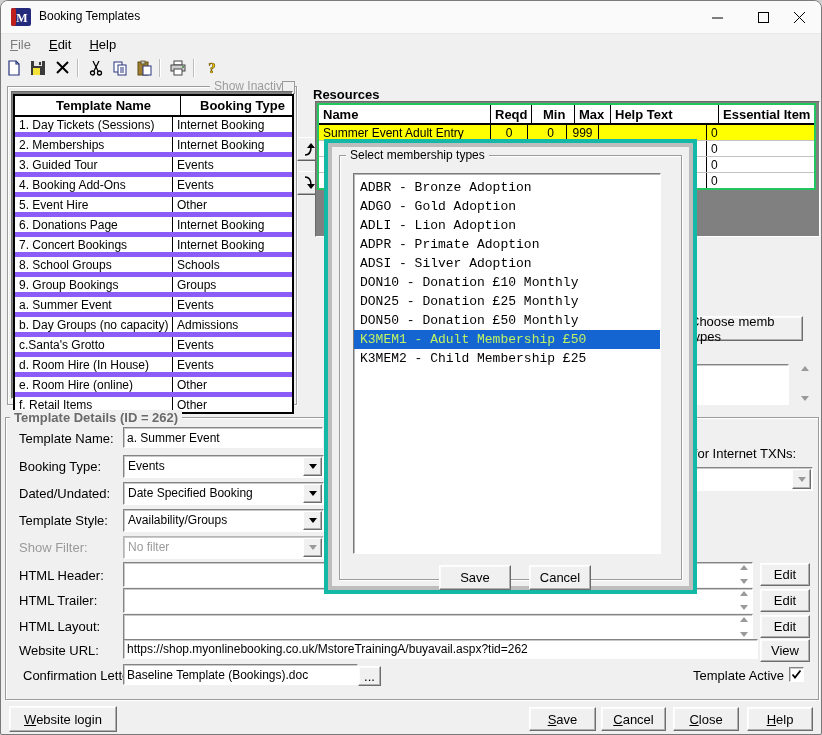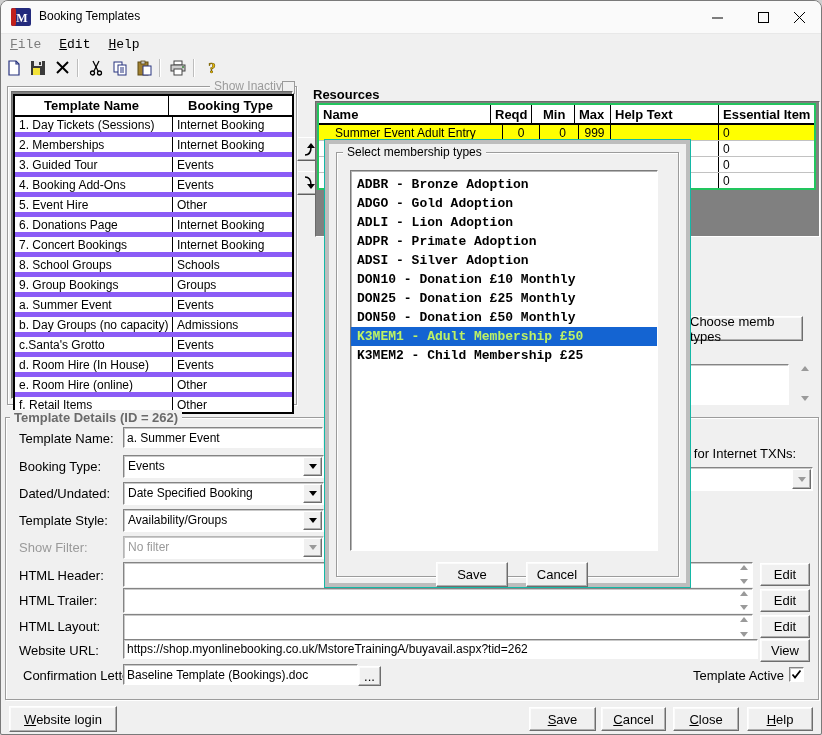--- a/index.html
+++ b/index.html
@@ -9,49 +9,49 @@
   u{text-decoration:underline;}
 
   
   #titlebar{left:0;top:0;width:100%;height:32px;background:#fafafa;border-bottom:1px solid #e8e8e8;}
   #appicon{left:10px;top:7px;width:20px;height:18px;}
   #apptitle{left:38px;top:8px;font-size:12px;}
   .winbtn{top:0;width:45px;height:32px;display:flex;align-items:center;justify-content:center;}
 
   
   #menubar{left:0;top:33px;width:100%;height:21px;background:#f0f0f0;display:flex;align-items:center;}
-  .menuitem{padding:2px 9px;font-family:Liberation Mono, monospace;}
+  .menuitem{padding:2px 9px;}
   .menuitem.dim{color:#7c7c7c;}
   #toolbar{left:0;top:54px;width:100%;height:25px;background:#f0f0f0;display:flex;align-items:center;}
   .tbico{width:22px;height:20px;display:flex;align-items:center;justify-content:center;margin-left:2px;}
   .tbsep{width:1px;height:18px;background:#bdbdbd;border-right:1px solid #fff;margin:0 4px;}
 
   
   .groupbox{border:1px solid #9c9c9c;box-shadow:inset 1px 1px 0 #ffffff,1px 1px 0 #ffffff;}
   .gb-label{position:absolute;top:-8px;background:#f0f0f0;padding:0 4px;font-weight:bold;}
 
   
   .graypanel{background:#808080;border:1px solid;border-color:#6a6a6a #ffffff #ffffff #6a6a6a;}
 
   
   #tmpltable{left:12px;top:93px;width:277px;background:#fff;border:2px solid #000;}
   .t-head{display:flex;height:19px;font-weight:bold;border-bottom:2px solid #000;align-items:center;}
   .t-row{display:flex;height:15px;border-bottom:5px solid #8b5cf6;font-size:12px;align-items:center;}
   .tc1{width:153px;border-right:1px solid #000;padding-left:4px;height:100%;display:flex;align-items:center;}
   .tc2{flex:1;padding-left:4px;height:100%;display:flex;align-items:center;}
-  .t-head .tc1,.t-head .tc2{justify-content:center;padding-left:0;}
+  .t-head .tc1,.t-head .tc2{justify-content:center;padding-left:12px;}
 
   
   .movebtn{width:22px;height:22px;background:#f0f0f0;border:1px solid;border-color:#ffffff #5f5f5f #5f5f5f #ffffff;
            box-shadow:inset -1px -1px 0 #adadad;display:flex;align-items:center;justify-content:center;}
 
   
   #restable{left:316px;top:102px;width:495px;background:#fff;border:2px solid #22c55e;}
   .r-head{display:flex;height:18px;font-weight:bold;border-bottom:2px solid #000;align-items:center;}
-  .r-row{display:flex;height:15px;border-bottom:1px solid #c2c2c2;font-size:12px;align-items:center;padding-left:12px;}
+  .r-row{display:flex;height:15px;border-bottom:1px solid #c2c2c2;font-size:12px;align-items:center;}
   .r-row.hl{background:#ffff00;}
   .rc{height:100%;display:flex;align-items:center;padding-left:4px;border-right:1px solid #000;}
   .rc.last{border-right:none;}
   .rc-name{width:167px;} .rc-reqd{width:36px;} .rc-min{width:31px;margin-left:7px;} .rc-max{width:31px;}
   .rc-help{width:103px;} .rc-ess{flex:1;}
   .rc.num{justify-content:center;padding-left:0;}
 
   
   .bevelbtn{background:#f0f0f0;border:1px solid;border-color:#ffffff #6d6d6d #6d6d6d #ffffff;
             box-shadow:inset -1px -1px 0 #b0b0b0,inset 1px 1px 0 #fbfbfb;
@@ -71,25 +71,25 @@
   .sp-up{width:0;height:0;border-left:4px solid transparent;border-right:4px solid transparent;border-bottom:5px solid #9a9a9a;}
   .sp-dn{width:0;height:0;border-left:4px solid transparent;border-right:4px solid transparent;border-top:5px solid #9a9a9a;}
   .flabel{position:absolute;font-size:13px;white-space:nowrap;}
   .flabel.dim{color:#9a9a9a;}
 
   .checkbox{background:#fff;border:1px solid;border-color:#848484 #ffffff #ffffff #848484;
             box-shadow:inset 1px 1px 0 #c9c9c9;display:flex;align-items:center;justify-content:center;}
 
   
   #dialog{left:323px;top:138px;width:365px;height:447px;background:#f0f0f0;
-          border:1px solid #14b8a6;box-shadow:inset 0 0 0 4px #bdbdbd;z-index:50;}
+          border:4px solid #14b8a6;box-shadow:inset 0 0 0 4px #bdbdbd;z-index:50;}
   #dlg-group{position:absolute;left:11px;top:12px;width:341px;height:423px;}
   #dlg-list{position:absolute;left:13px;top:17px;width:306px;height:375px;background:#fff;
             border:1px solid;border-color:#7b7b7b #ffffff #ffffff #7b7b7b;box-shadow:inset 1px 1px 0 #b5b5b5;
-            font-family:"Liberation Mono","DejaVu Sans Mono",monospace;font-weight:bold;font-size:13px;
+            font-family:"Liberation Mono","DejaVu Sans Mono",monospace;font-weight:normal;font-size:13px;
             padding-top:4px;overflow:hidden;}
   .dlg-item{height:19px;line-height:19px;padding-left:6px;white-space:nowrap;}
   .dlg-item.selected{background:#1464d2;color:#bef264;}
 </style>
 </head>
 <body>
 
 <div id="win">
 
   <div id="titlebar" class="abs">

